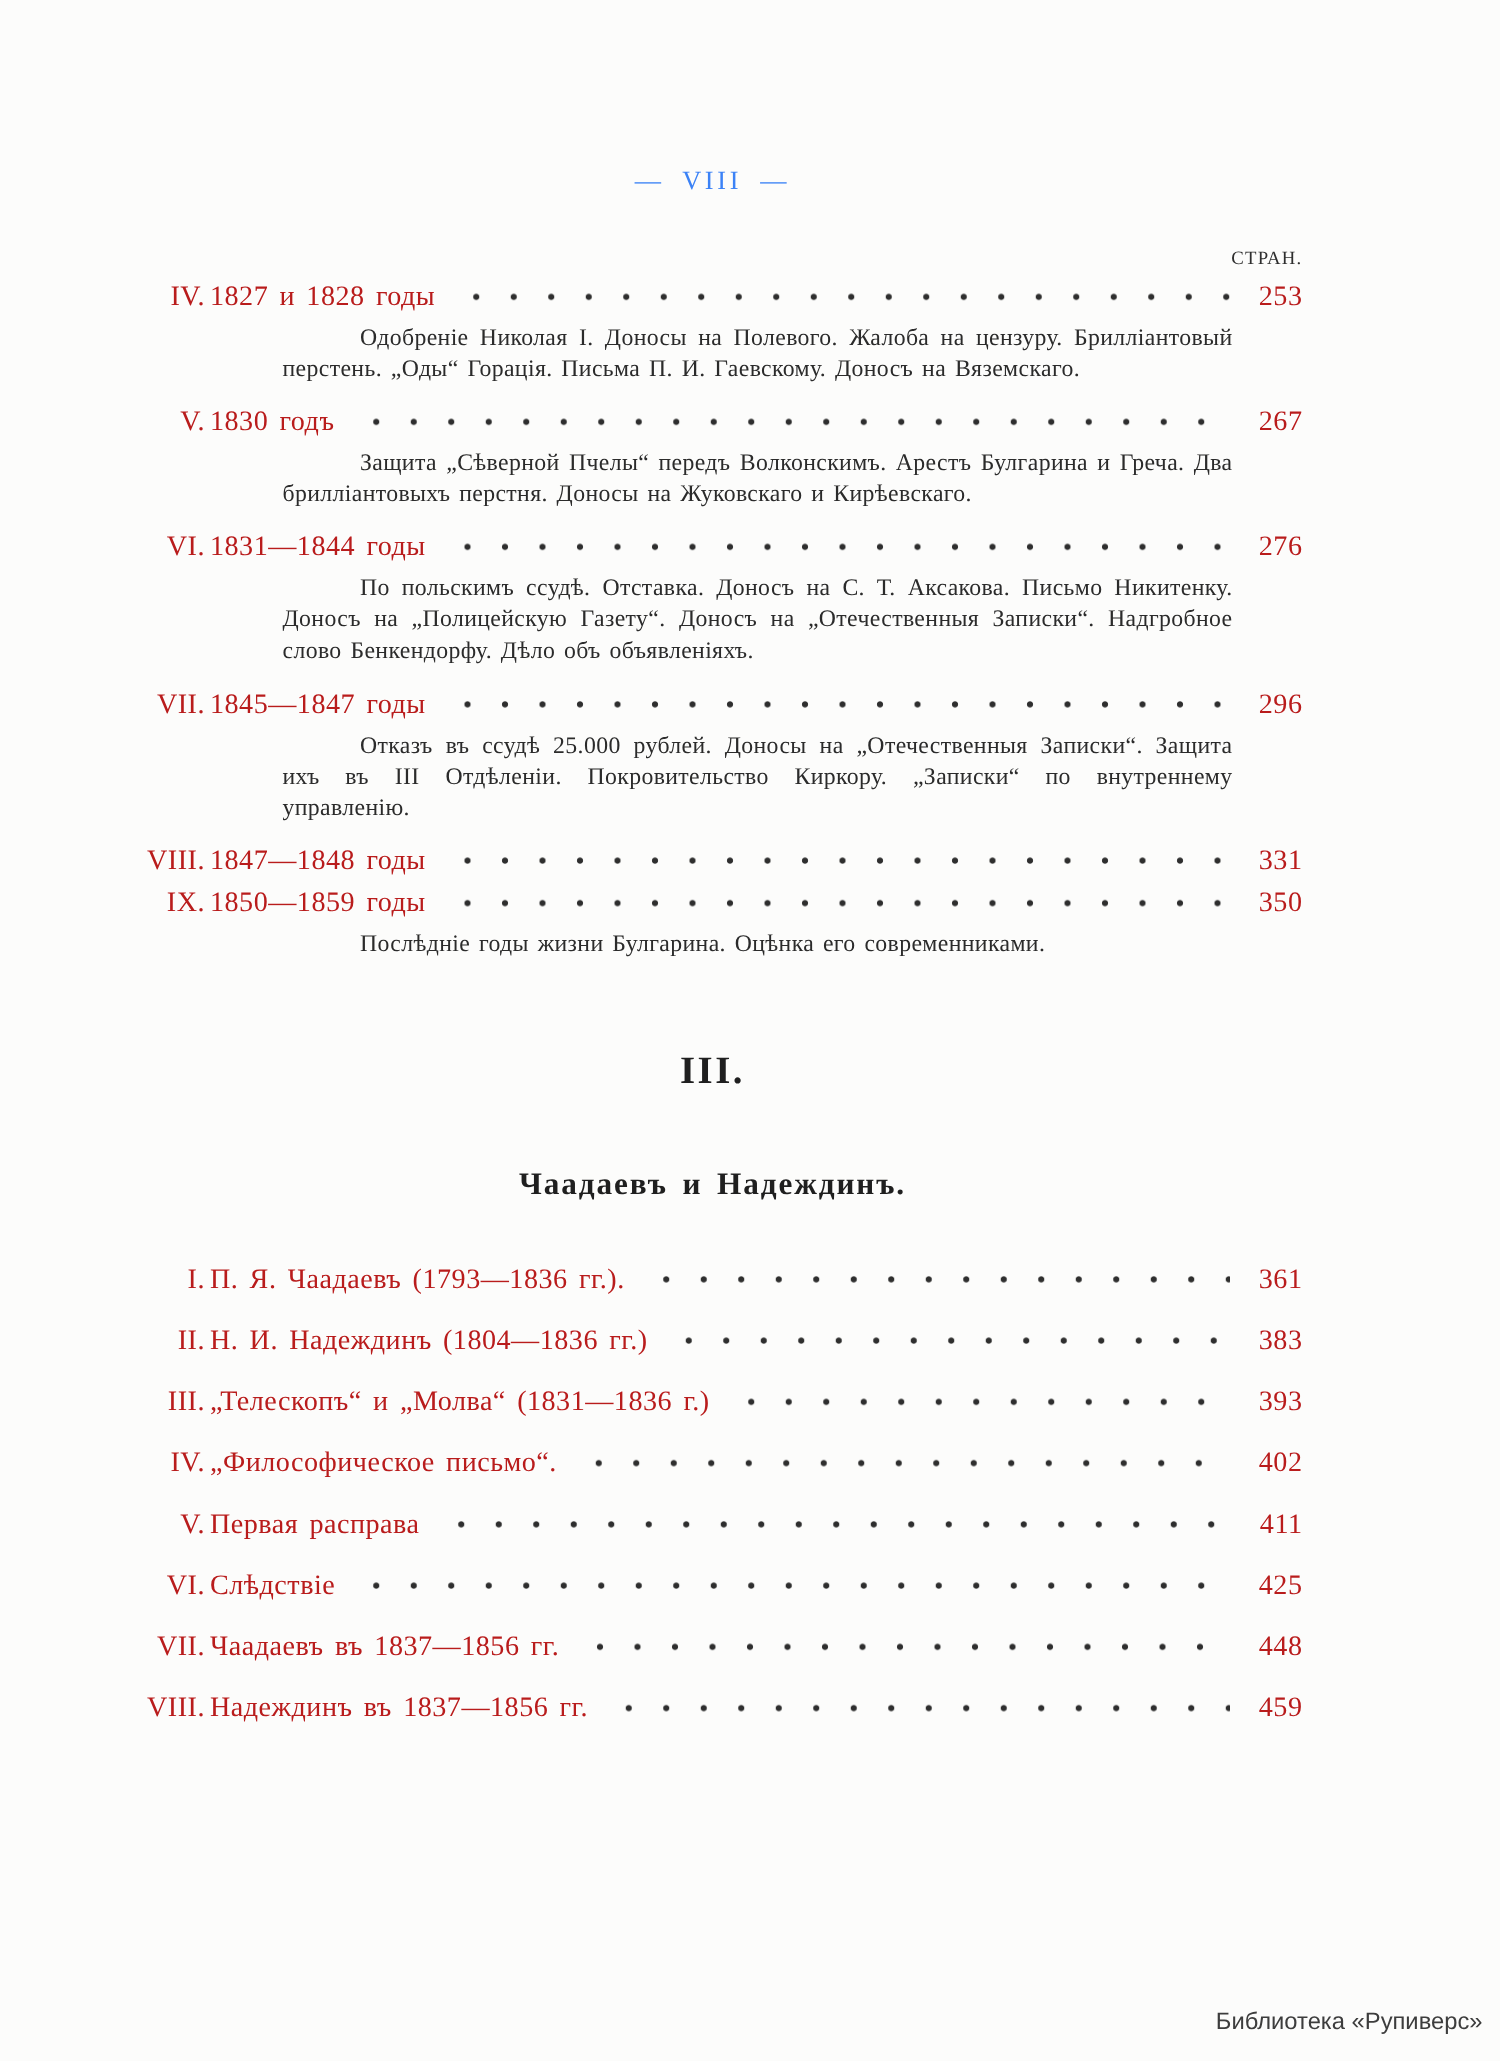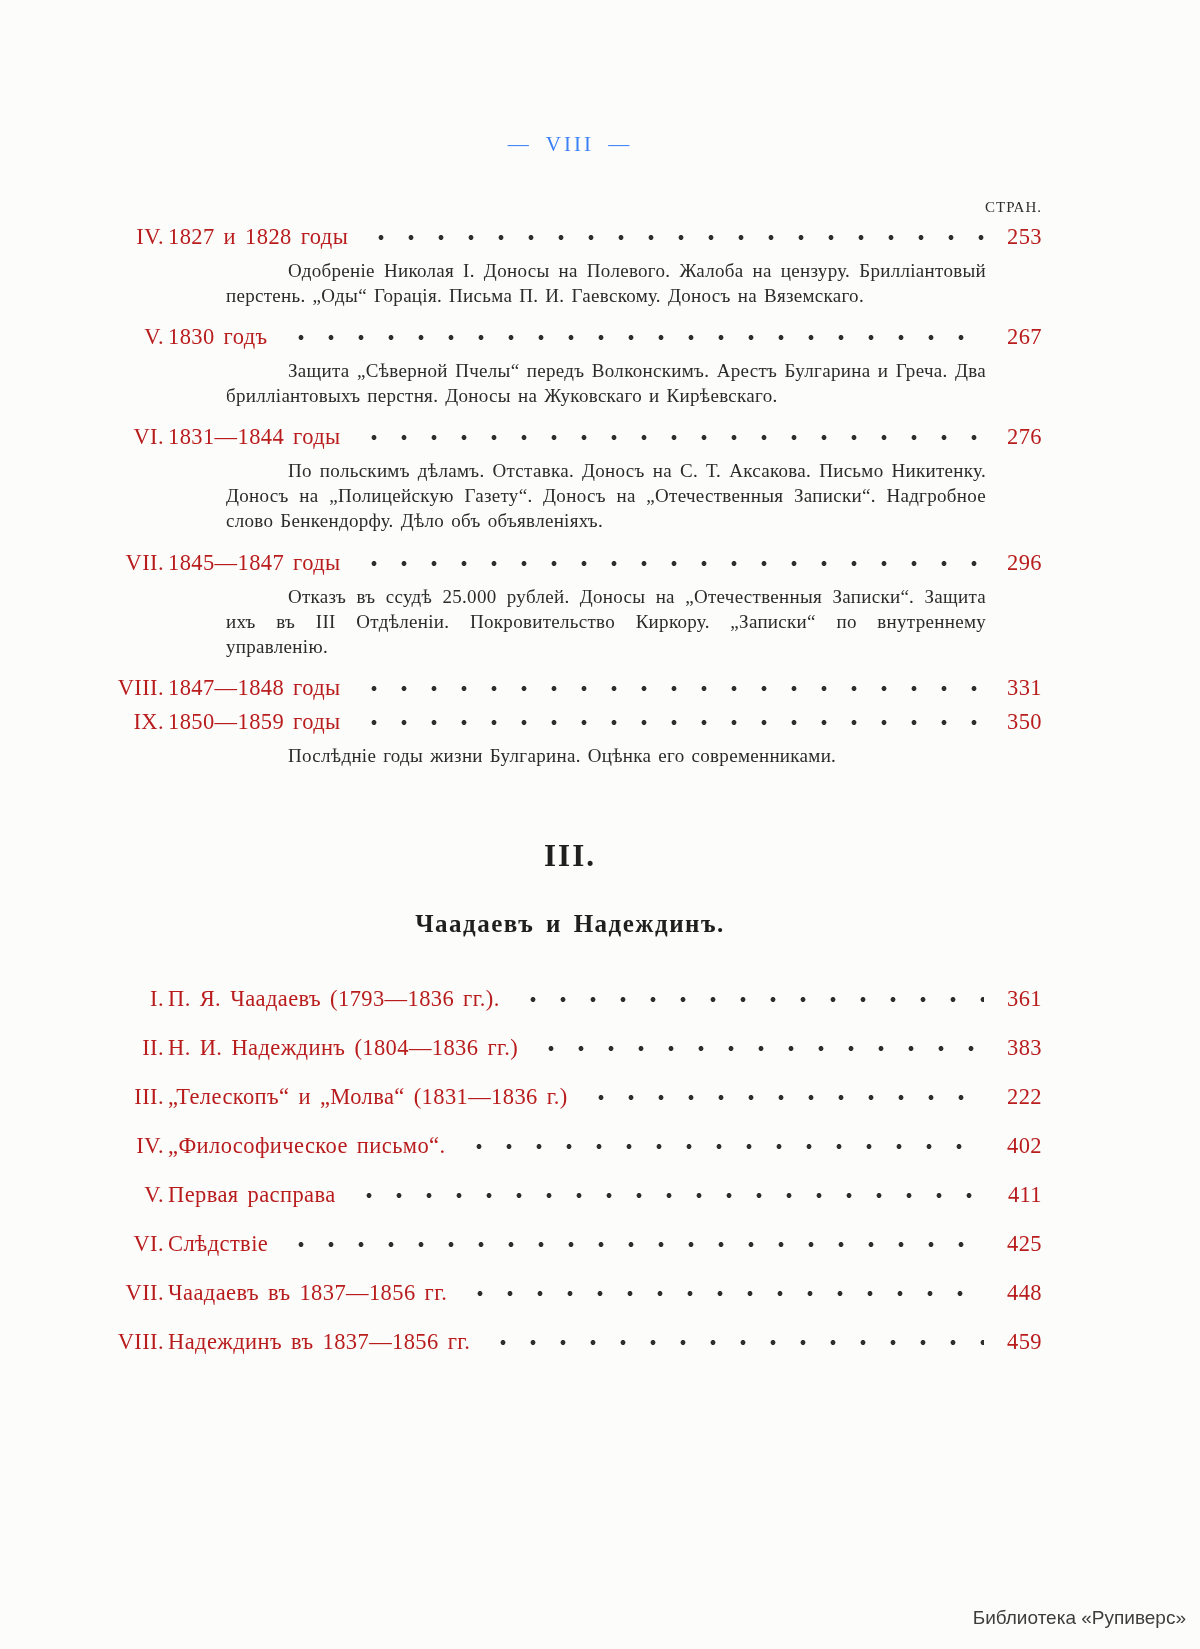--- a/index.html
+++ b/index.html
@@ -81,21 +81,21 @@
     letter-spacing: 2px;
     margin-top: 70px;
     color: #1f1f1f;
   }
   .section-title {
     text-align: center;
     font-size: 25px;
     font-weight: bold;
     letter-spacing: 1.5px;
     word-spacing: 4px;
-    margin-top: 36px;
+    margin-top: 60px;
     color: #1f1f1f;
   }
 
   .toc2 { margin-top: 48px; }
   .toc2 .entry-line { margin-bottom: 23px; }
 
   .footer {
     position: absolute;
     right: 14px;
     bottom: 20px;
@@ -134,21 +134,21 @@
       <p class="desc">Защита „Сѣверной Пчелы“ передъ Волконскимъ. Арестъ Булгарина и Греча. Два брилліантовыхъ перстня. Доносы на Жуковскаго и Кирѣевскаго.</p>
     </div>
 
     <div class="toc-entry">
       <div class="entry-line">
         <span class="num">VI.</span>
         <span class="title">1831—1844 годы</span>
         <span class="leader"></span>
         <span class="pageref">276</span>
       </div>
-      <p class="desc">По польскимъ дѣламъ. Отставка. Доносъ на С. Т. Аксакова. Письмо Никитенку. Доносъ на „Полицейскую Газету“. Доносъ на „Отечественныя Записки“. Надгробное слово Бенкендорфу. Дѣло объ объявленіяхъ.</p>
+      <p class="desc">По польскимъ ссудѣ. Отставка. Доносъ на С. Т. Аксакова. Письмо Никитенку. Доносъ на „Полицейскую Газету“. Доносъ на „Отечественныя Записки“. Надгробное слово Бенкендорфу. Дѣло объ объявленіяхъ.</p>
     </div>
 
     <div class="toc-entry">
       <div class="entry-line">
         <span class="num">VII.</span>
         <span class="title">1845—1847 годы</span>
         <span class="leader"></span>
         <span class="pageref">296</span>
       </div>
       <p class="desc">Отказъ въ ссудѣ 25.000 рублей. Доносы на „Отечественныя Записки“. Защита ихъ въ III Отдѣленіи. Покровительство Киркору. „Записки“ по внутреннему управленію.</p>
@@ -191,21 +191,21 @@
       <span class="num">II.</span>
       <span class="title">Н. И. Надеждинъ (1804—1836 гг.)</span>
       <span class="leader"></span>
       <span class="pageref">383</span>
     </div>
 
     <div class="entry-line">
       <span class="num">III.</span>
       <span class="title">„Телескопъ“ и „Молва“ (1831—1836 г.)</span>
       <span class="leader"></span>
-      <span class="pageref">222</span>
+      <span class="pageref">393</span>
     </div>
 
     <div class="entry-line">
       <span class="num">IV.</span>
       <span class="title">„Философическое письмо“.</span>
       <span class="leader"></span>
       <span class="pageref">402</span>
     </div>
 
     <div class="entry-line">

